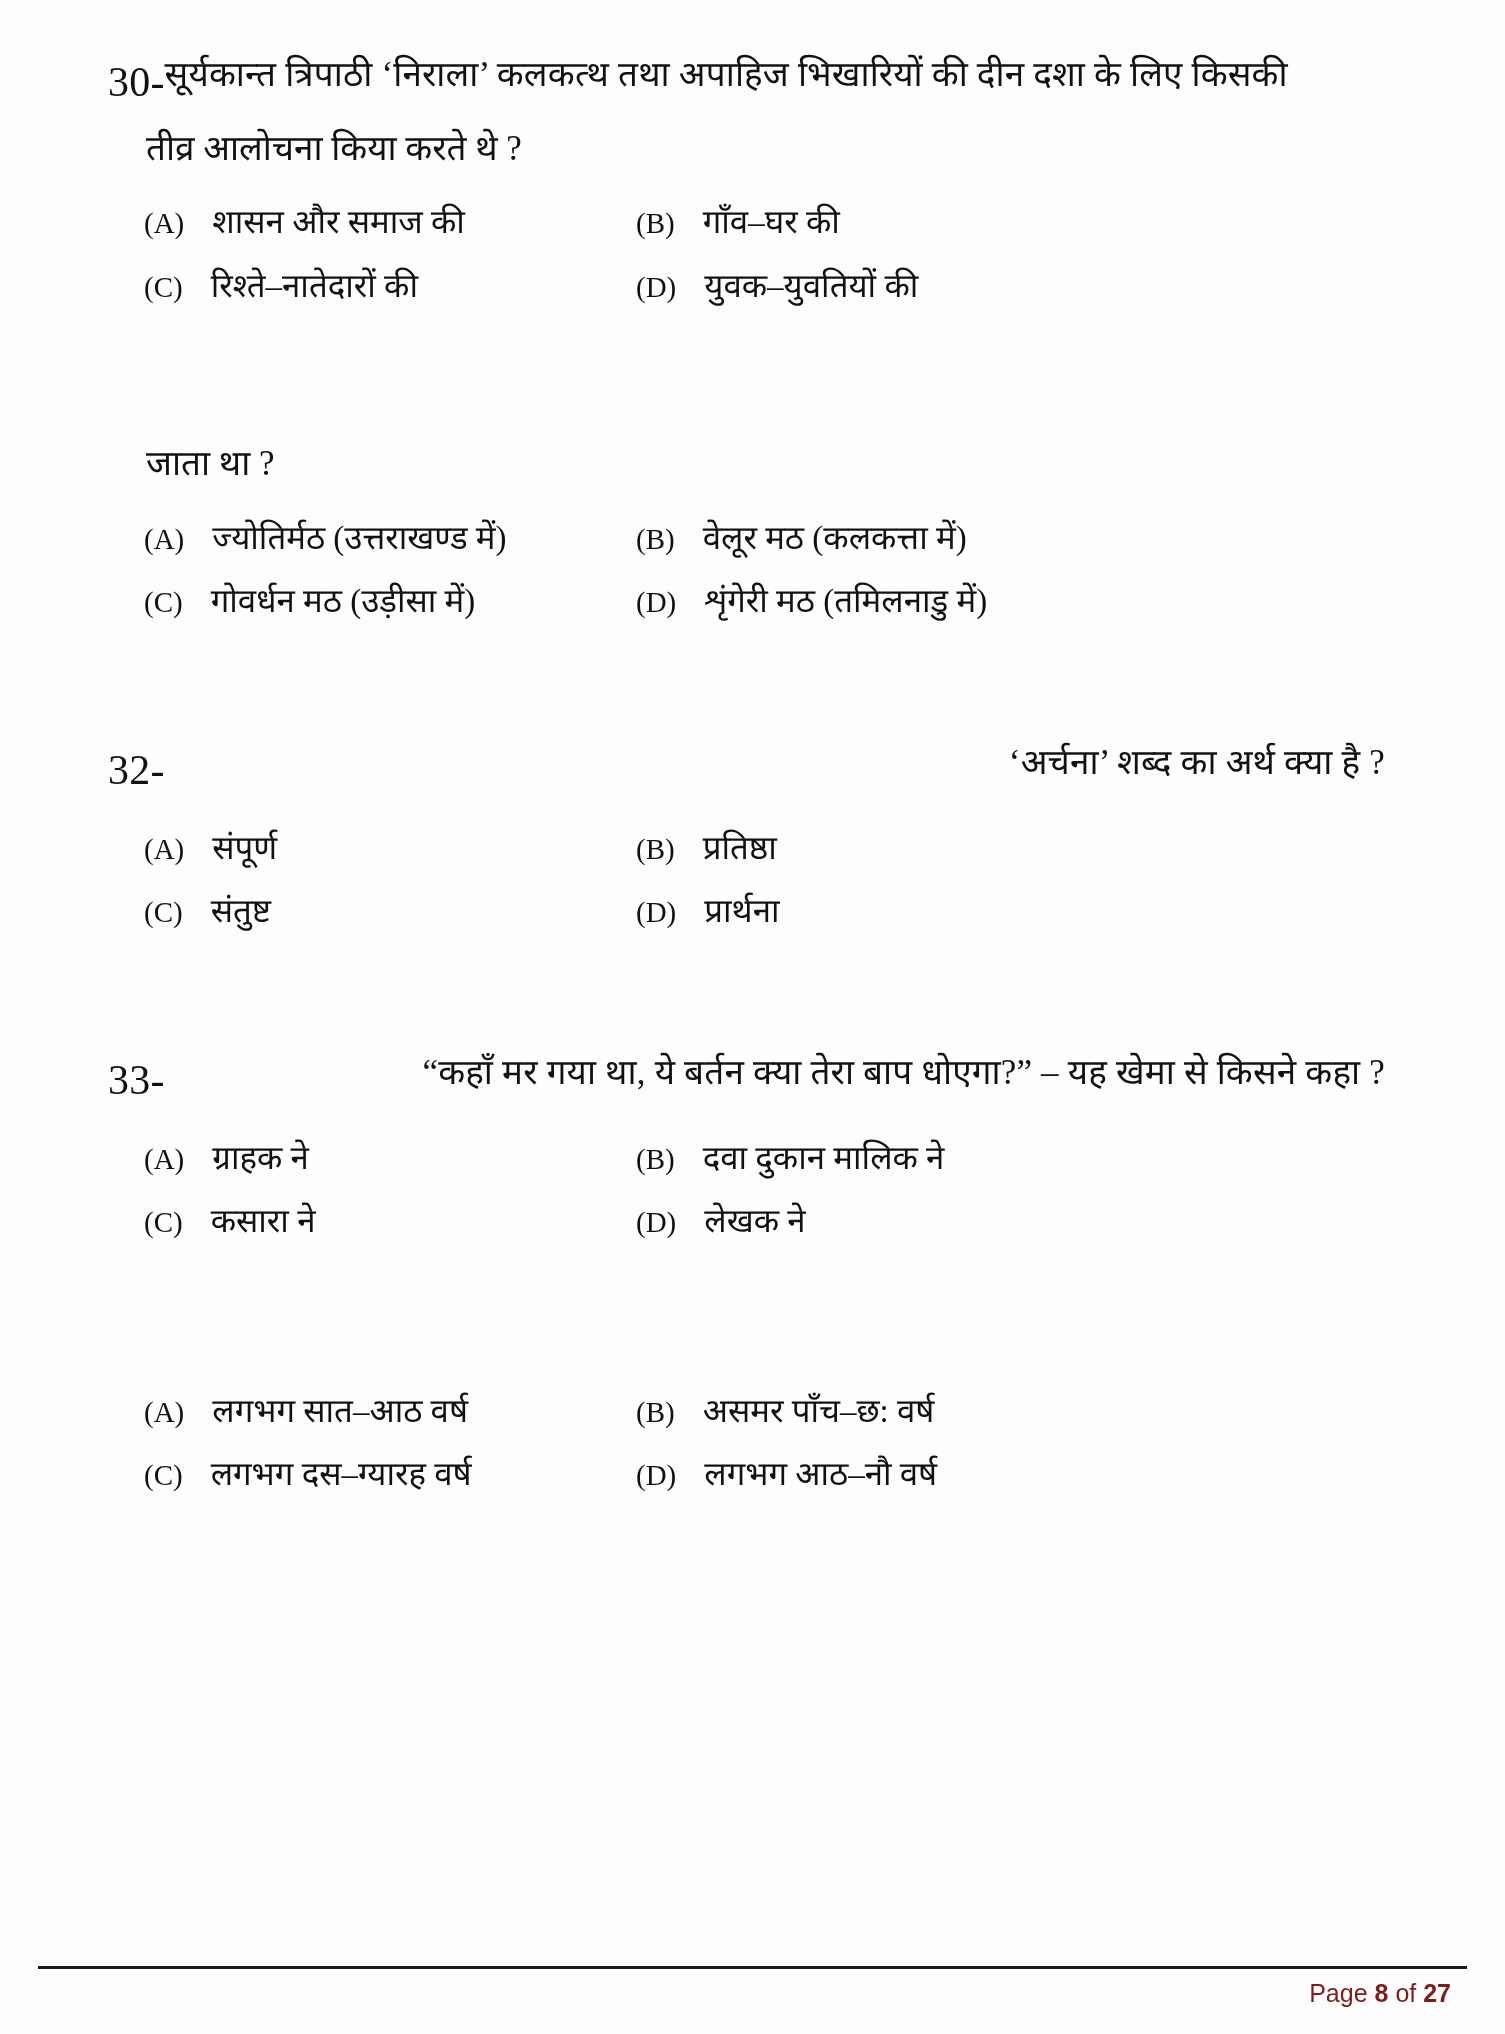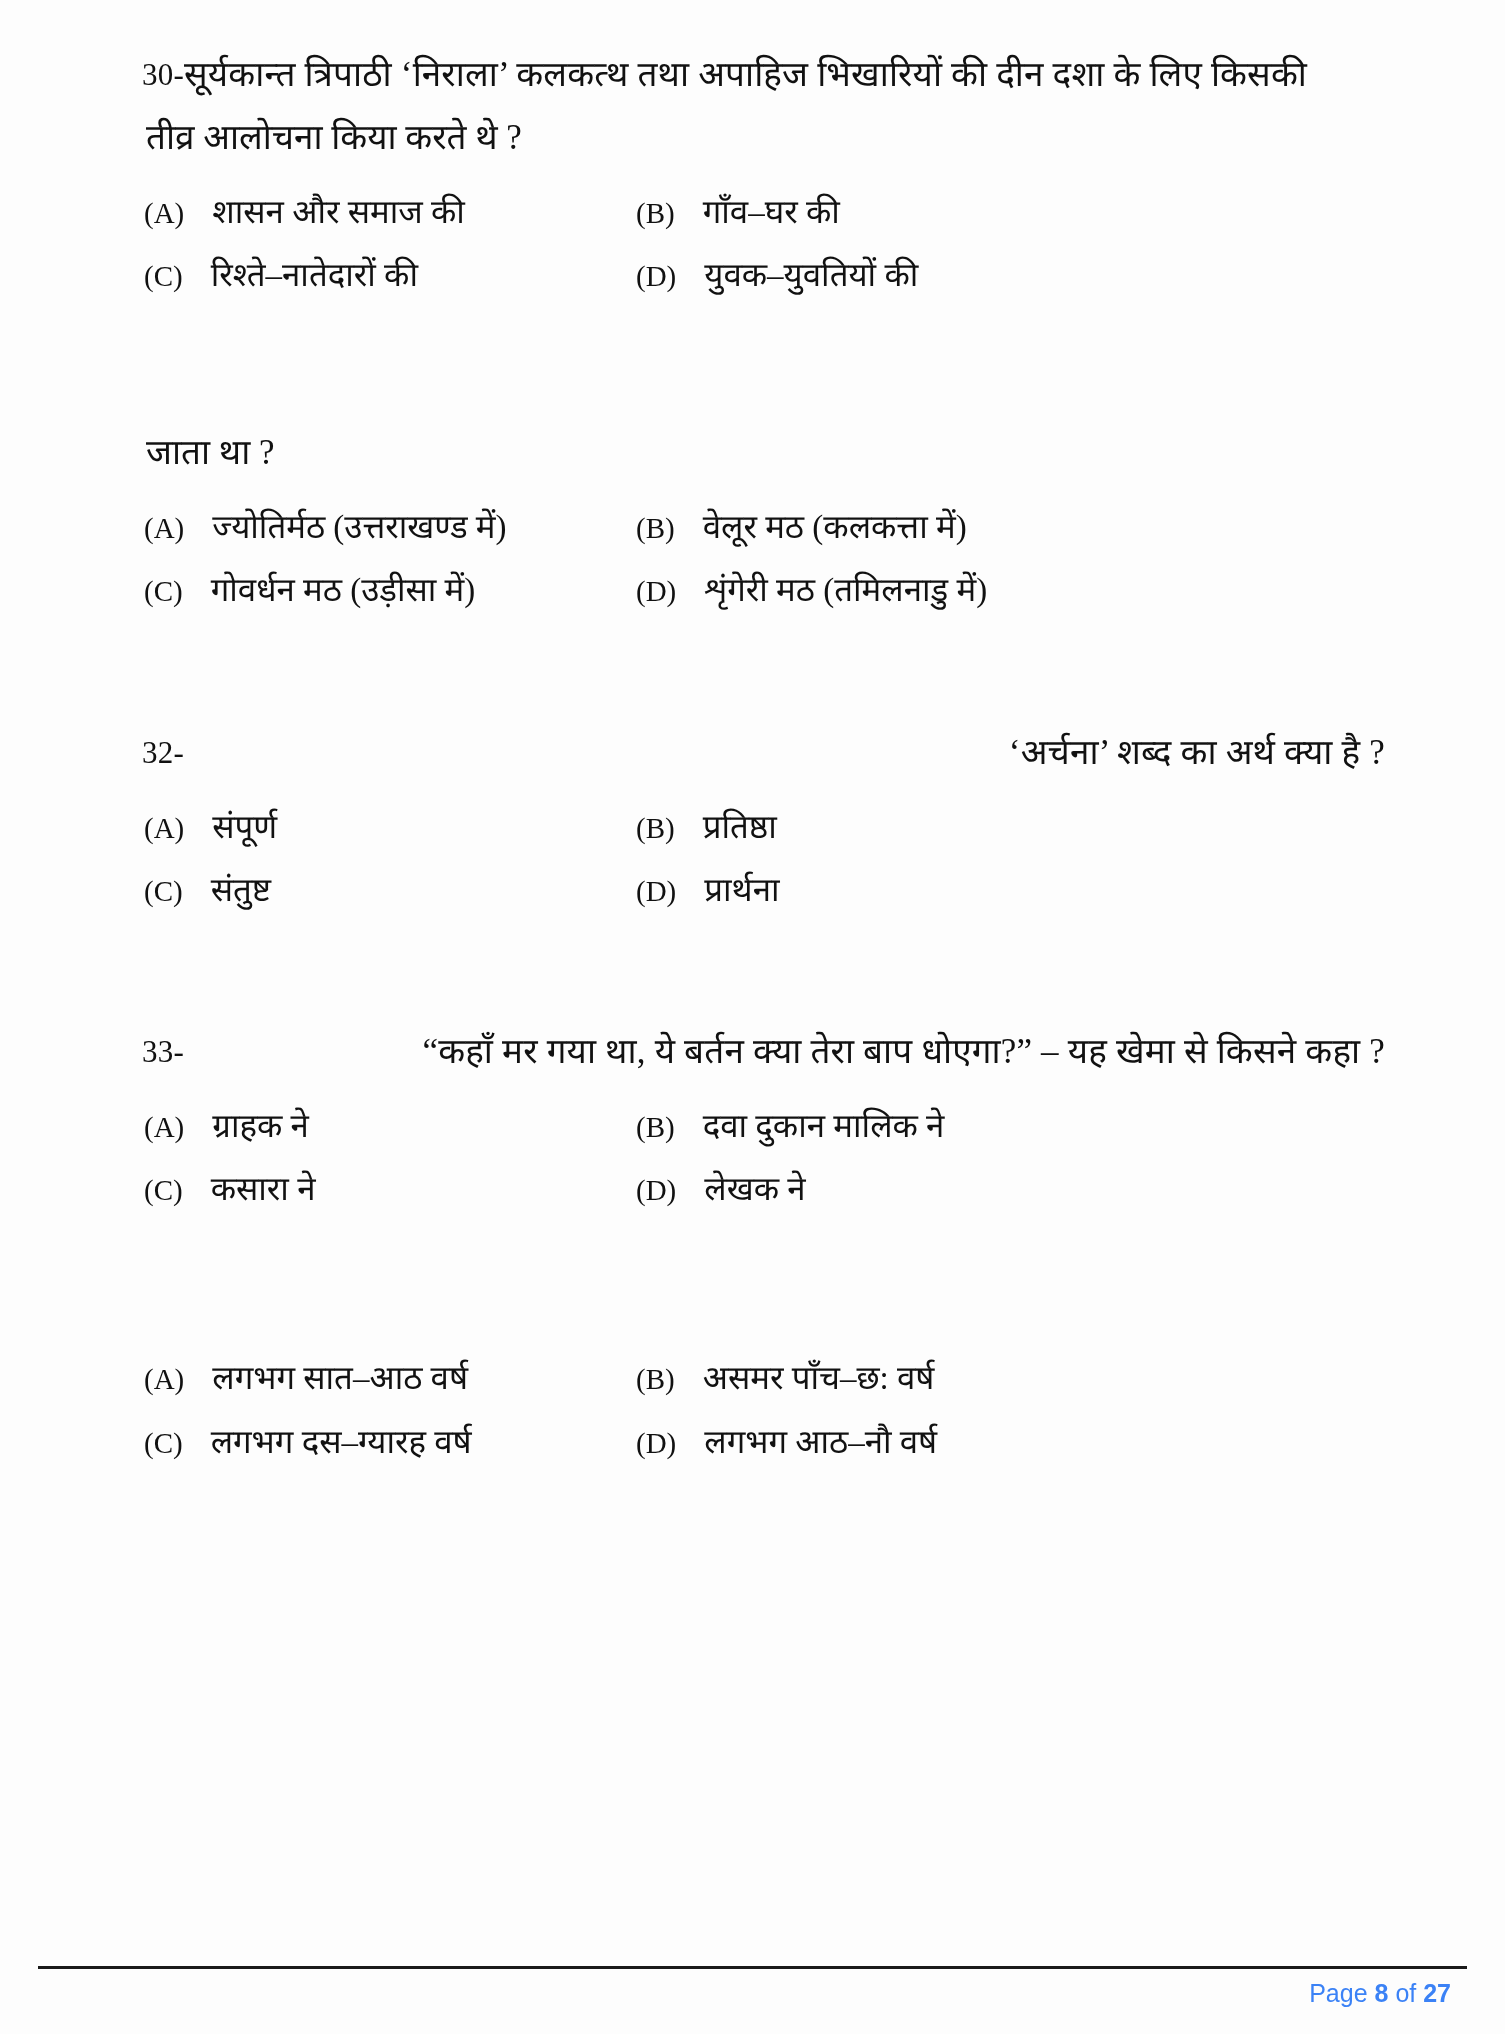--- a/index.html
+++ b/index.html
@@ -34,23 +34,22 @@
     display: flex;
     align-items: flex-start;
     font-size: 35px;
     line-height: 1.30;
     letter-spacing: 0.2px;
   }
 
   .q-number {
     flex: 0 0 auto;
     white-space: nowrap;
-    font-size: 31px;
+    font-size: 42px;
     padding-top: 3px;
-    margin-left: 34px;
   }
 
   .q-text {
     flex: 1 1 auto;
     text-align: justify;
     text-justify: inter-word;
     font-size: 35px;
     line-height: 1.34;
   }
   .q-text.single {
@@ -102,21 +101,21 @@
     bottom: 26px;
   }
   .footer-rule {
     border-top: 3px solid #1a1a1a;
     margin-bottom: 10px;
   }
   .footer-text {
     text-align: right;
     font-size: 25px;
     font-family: "Liberation Sans", sans-serif;
-    color: #3b82f6;
+    color: #7f1d1d;
     padding-right: 16px;
   }
   .footer-text b { font-weight: bold; }
 </style>
 </head>
 <body>
 
 <div class="page">
 
   <div class="question-block">

